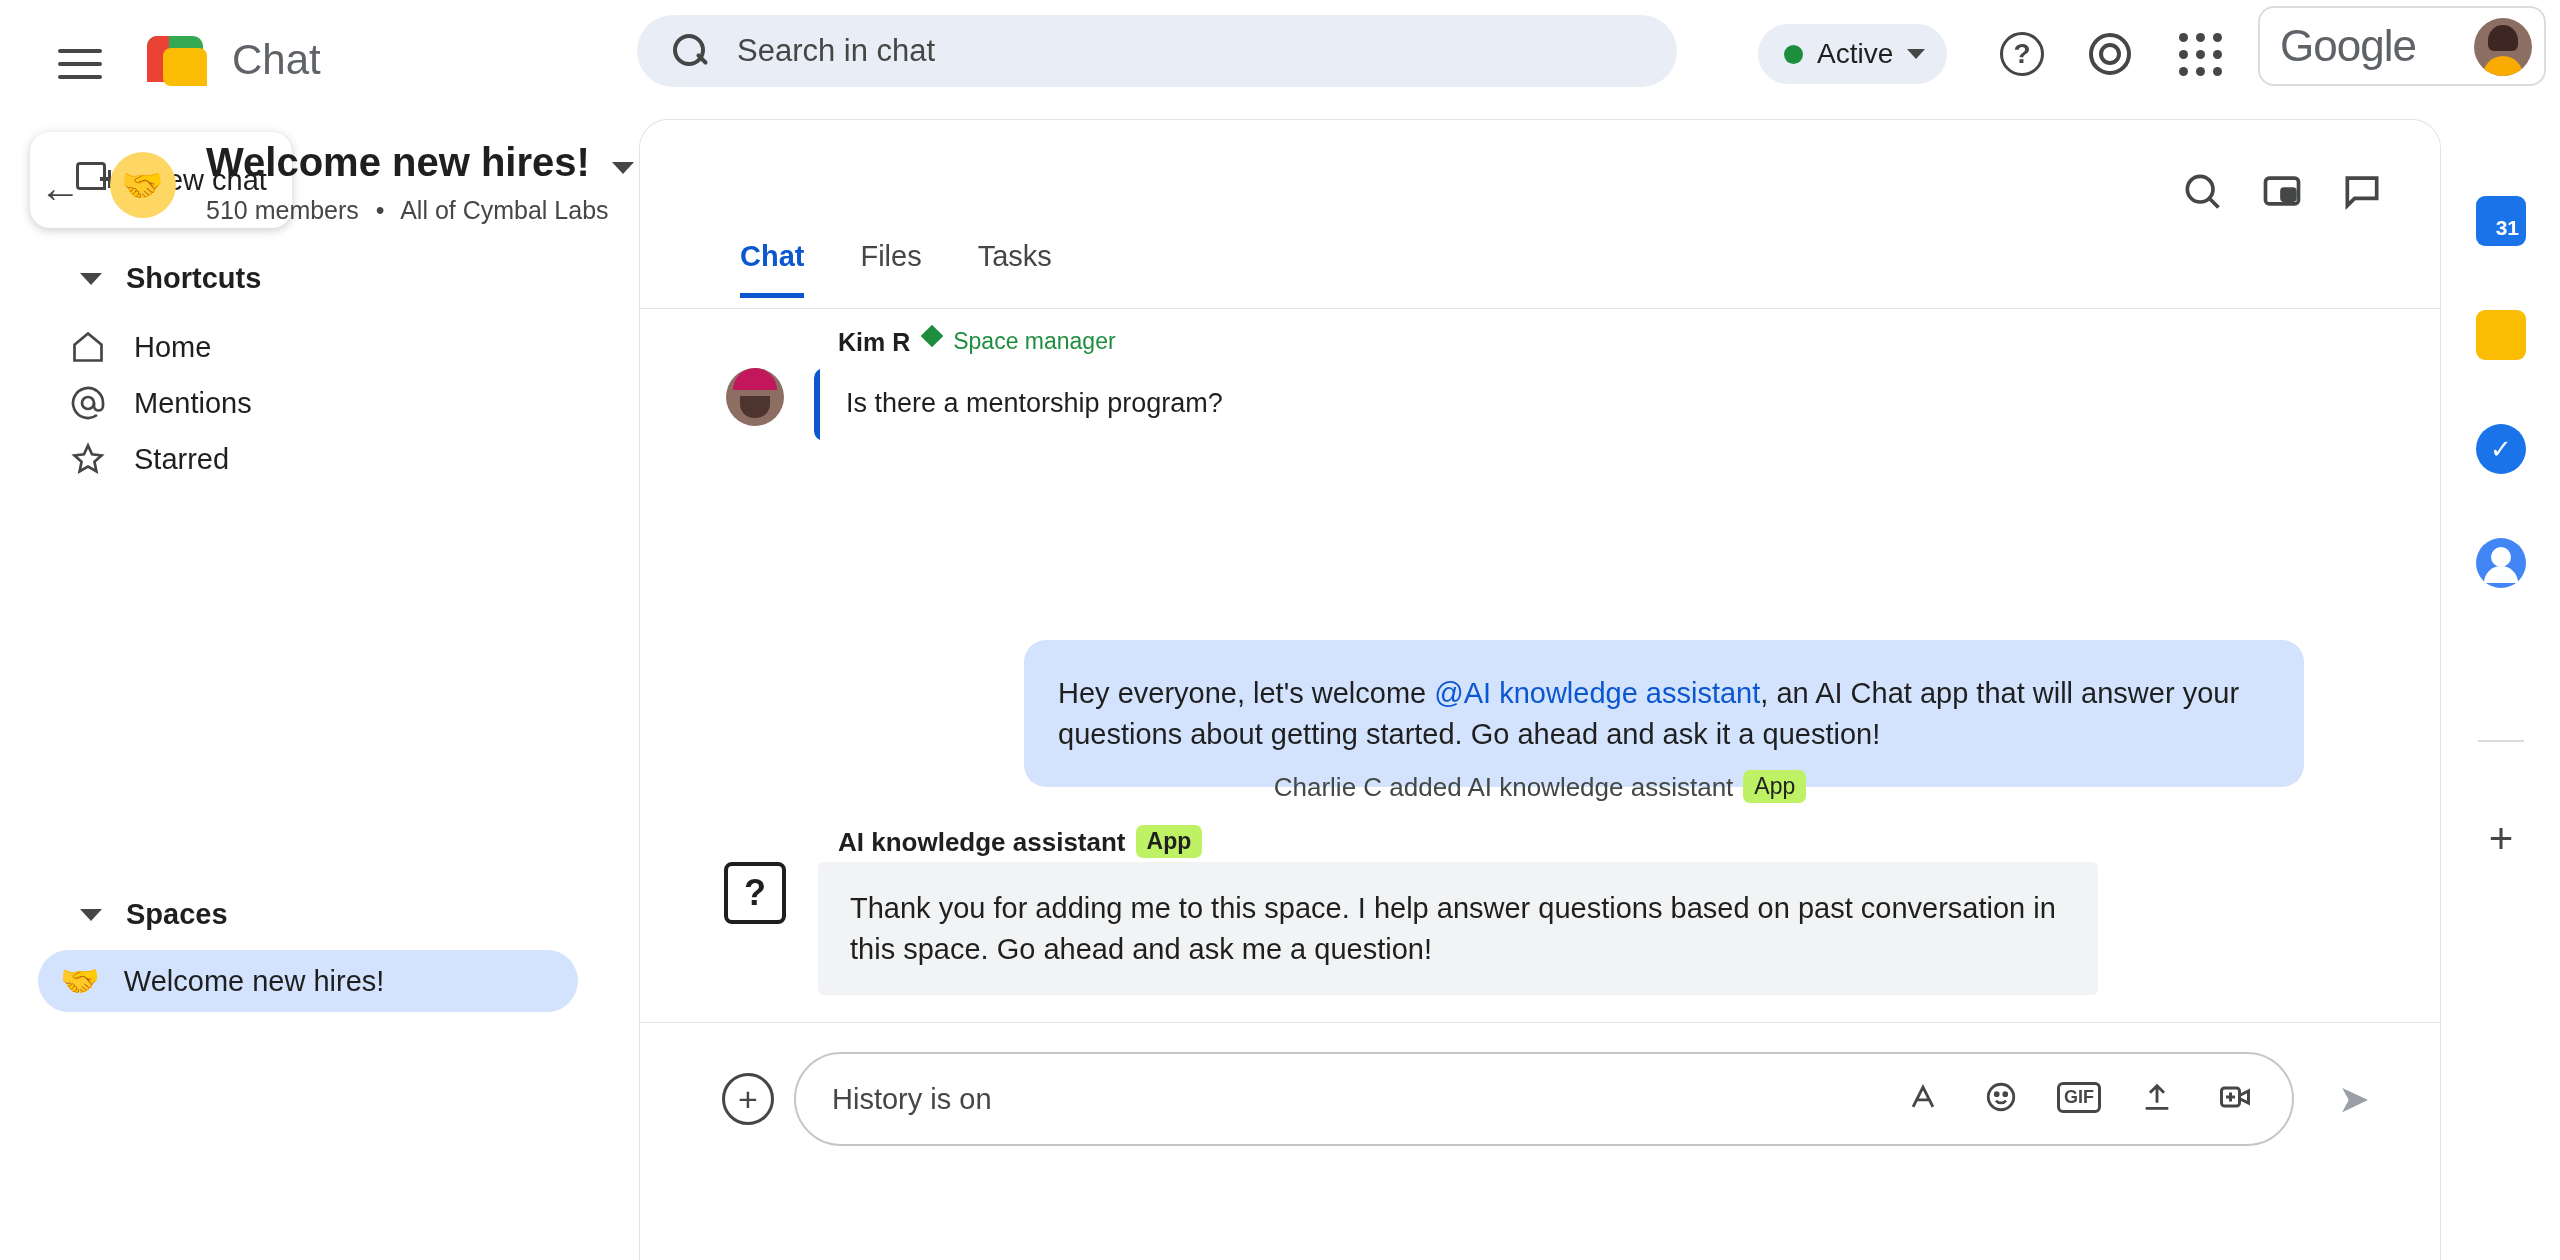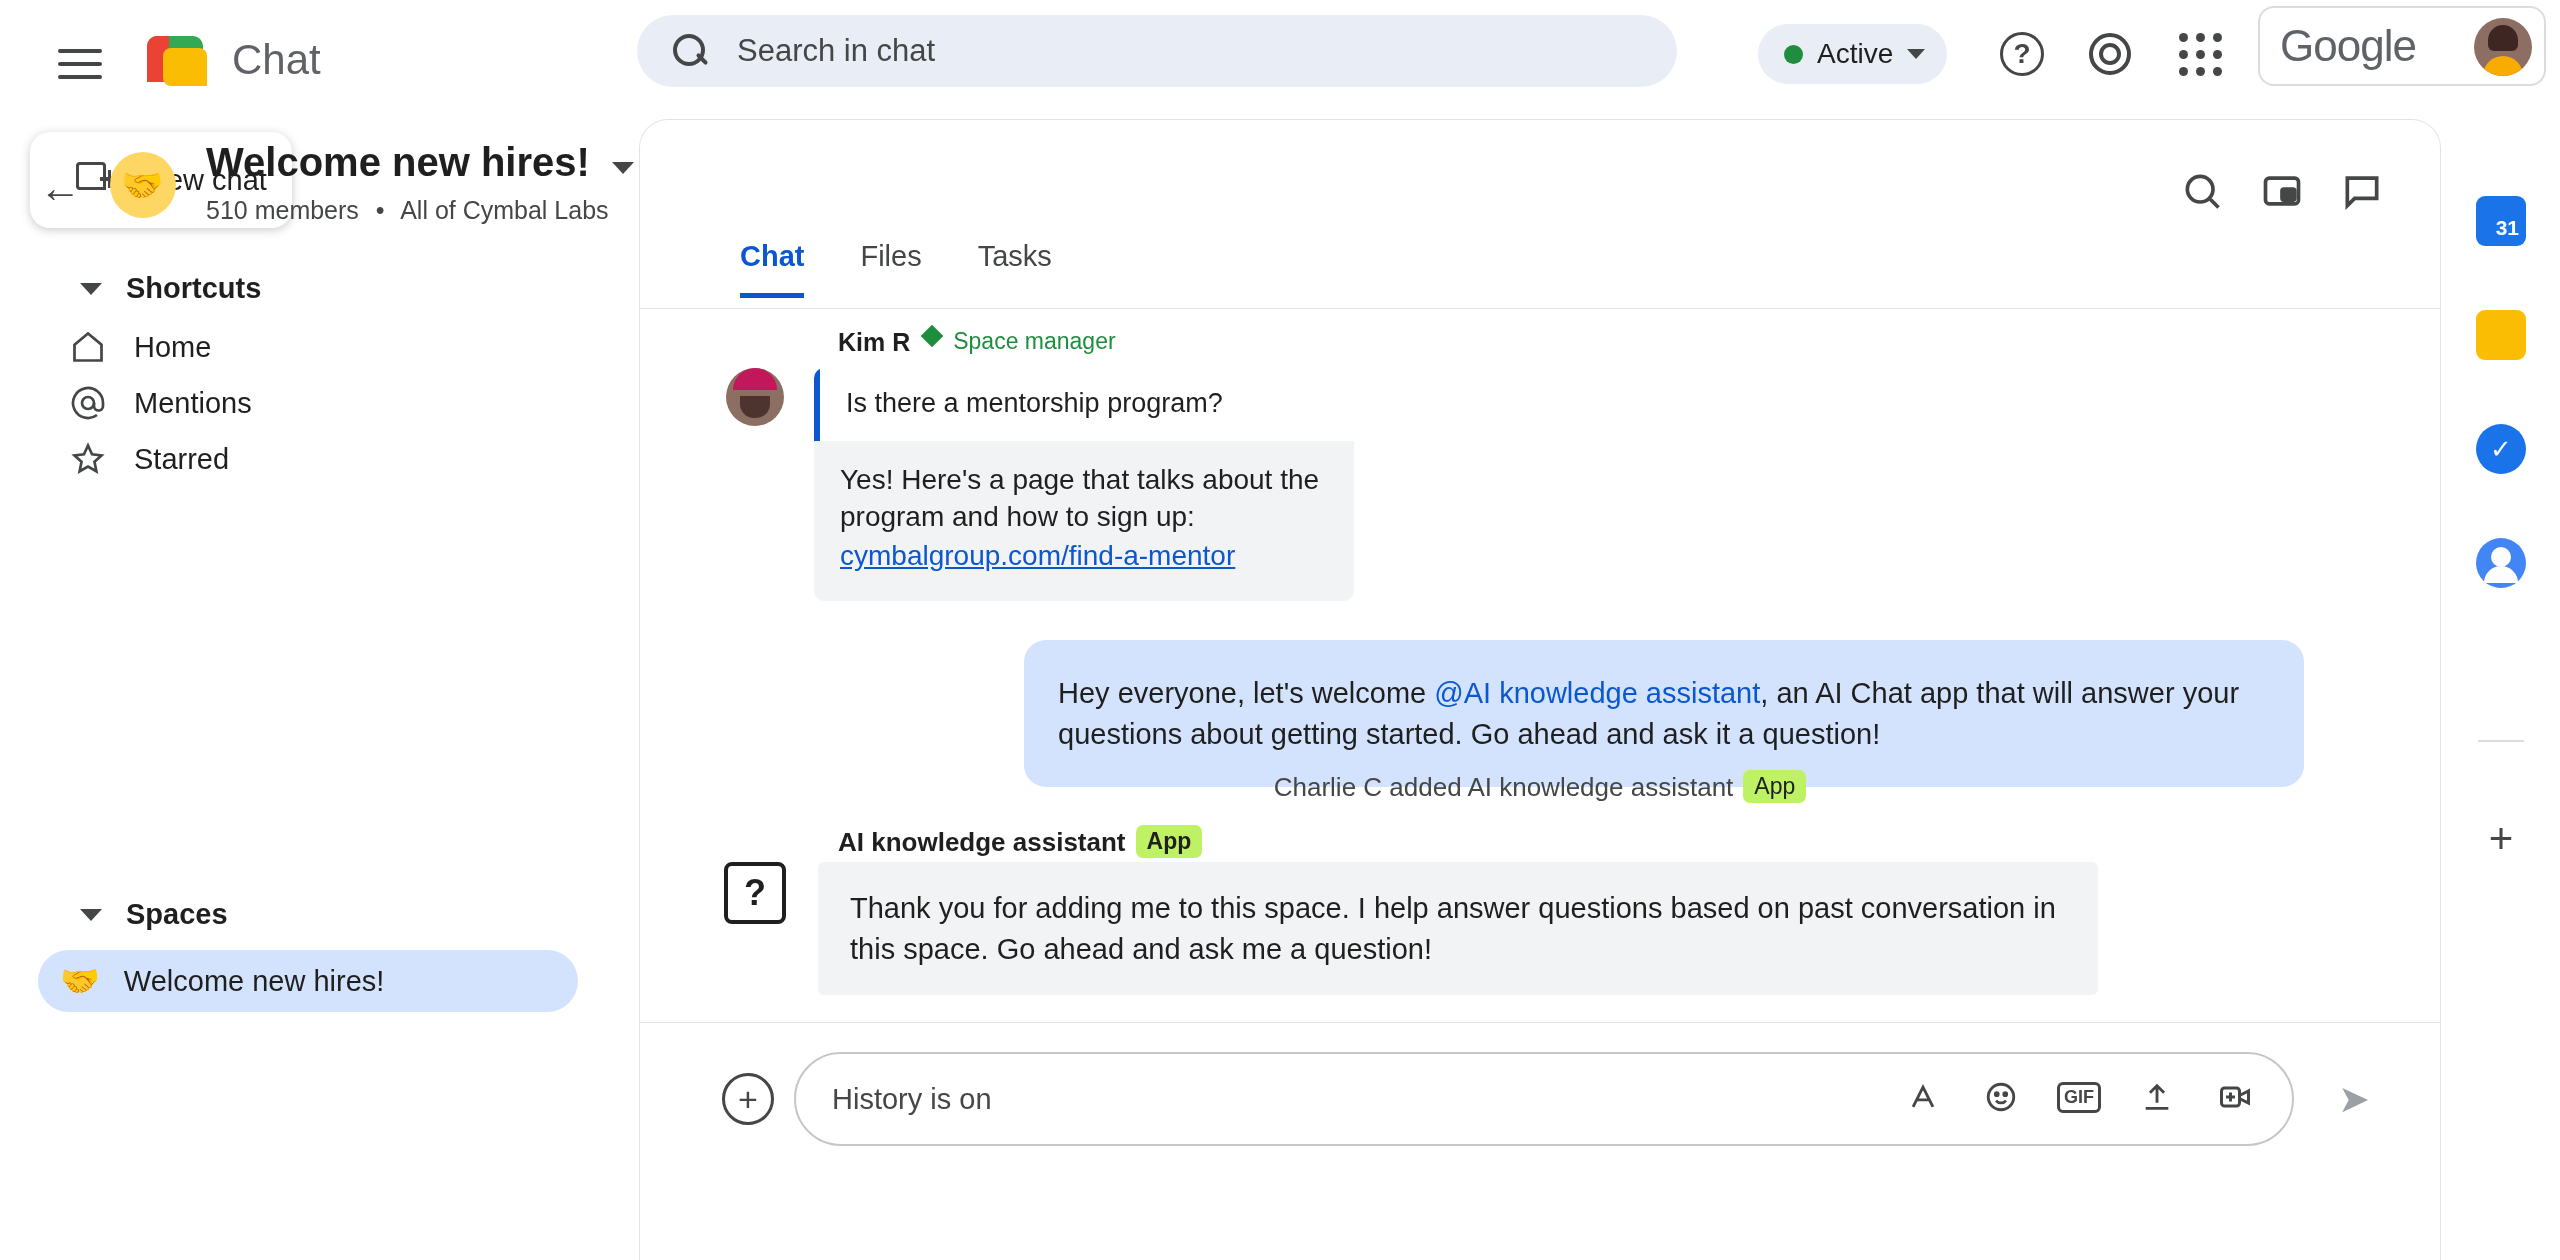--- a/index.html
+++ b/index.html
@@ -344,21 +344,21 @@
 
 <div class="newchat-btn">
   <div class="newchat-icon">
     <div class="box"></div>
       <div class="plus-h"></div>
       <div class="plus-v"></div>
   </div>
   <div class="newchat-label">New chat</div>
 </div>
 
-<div class="section-header" style="top:272px">
+<div class="section-header" style="top:262px">
   <div class="sec-caret"></div>
   <div class="sec-title">Shortcuts</div>
 </div>
 
 <div class="nav-item" style="top:318px">
   <div class="nav-ico">
     <svg width="36" height="36" viewBox="0 0 24 24" fill="none" stroke="#444746" stroke-width="1.8">
       <path d="M3 10.5 12 3l9 7.5V21H3z"></path>
     </svg>
   </div>
@@ -434,24 +434,20 @@
 <div class="msg-author">
   <div class="nm">Kim R</div>
   <div class="diamond"></div>
   <div class="role">Space manager</div>
 </div>
 <div class="avatar-kim"></div>
 
 <div class="quote-card">
   <div class="quote-top">
     <div class="quote-q">Is there a mentorship program?</div>
-  </div>
-  <div class="quote-body">
-    <span>Yes! Here's a page that talks about the program and how to sign up:</span>
-    <a class="quote-link" href="#">cymbalgroup.com/find-a-mentor</a>
   </div>
 </div>
 
 <div class="bubble-out">
   <span>Hey everyone, let's welcome </span><span class="mention">@AI knowledge assistant</span><span>, an AI Chat app that will answer your questions about getting started.  Go ahead and ask it a question!</span>
 </div>
 
 <div class="sys-line">
   <span>Charlie C added AI knowledge assistant</span><span class="app-tag">App</span>
 </div>

